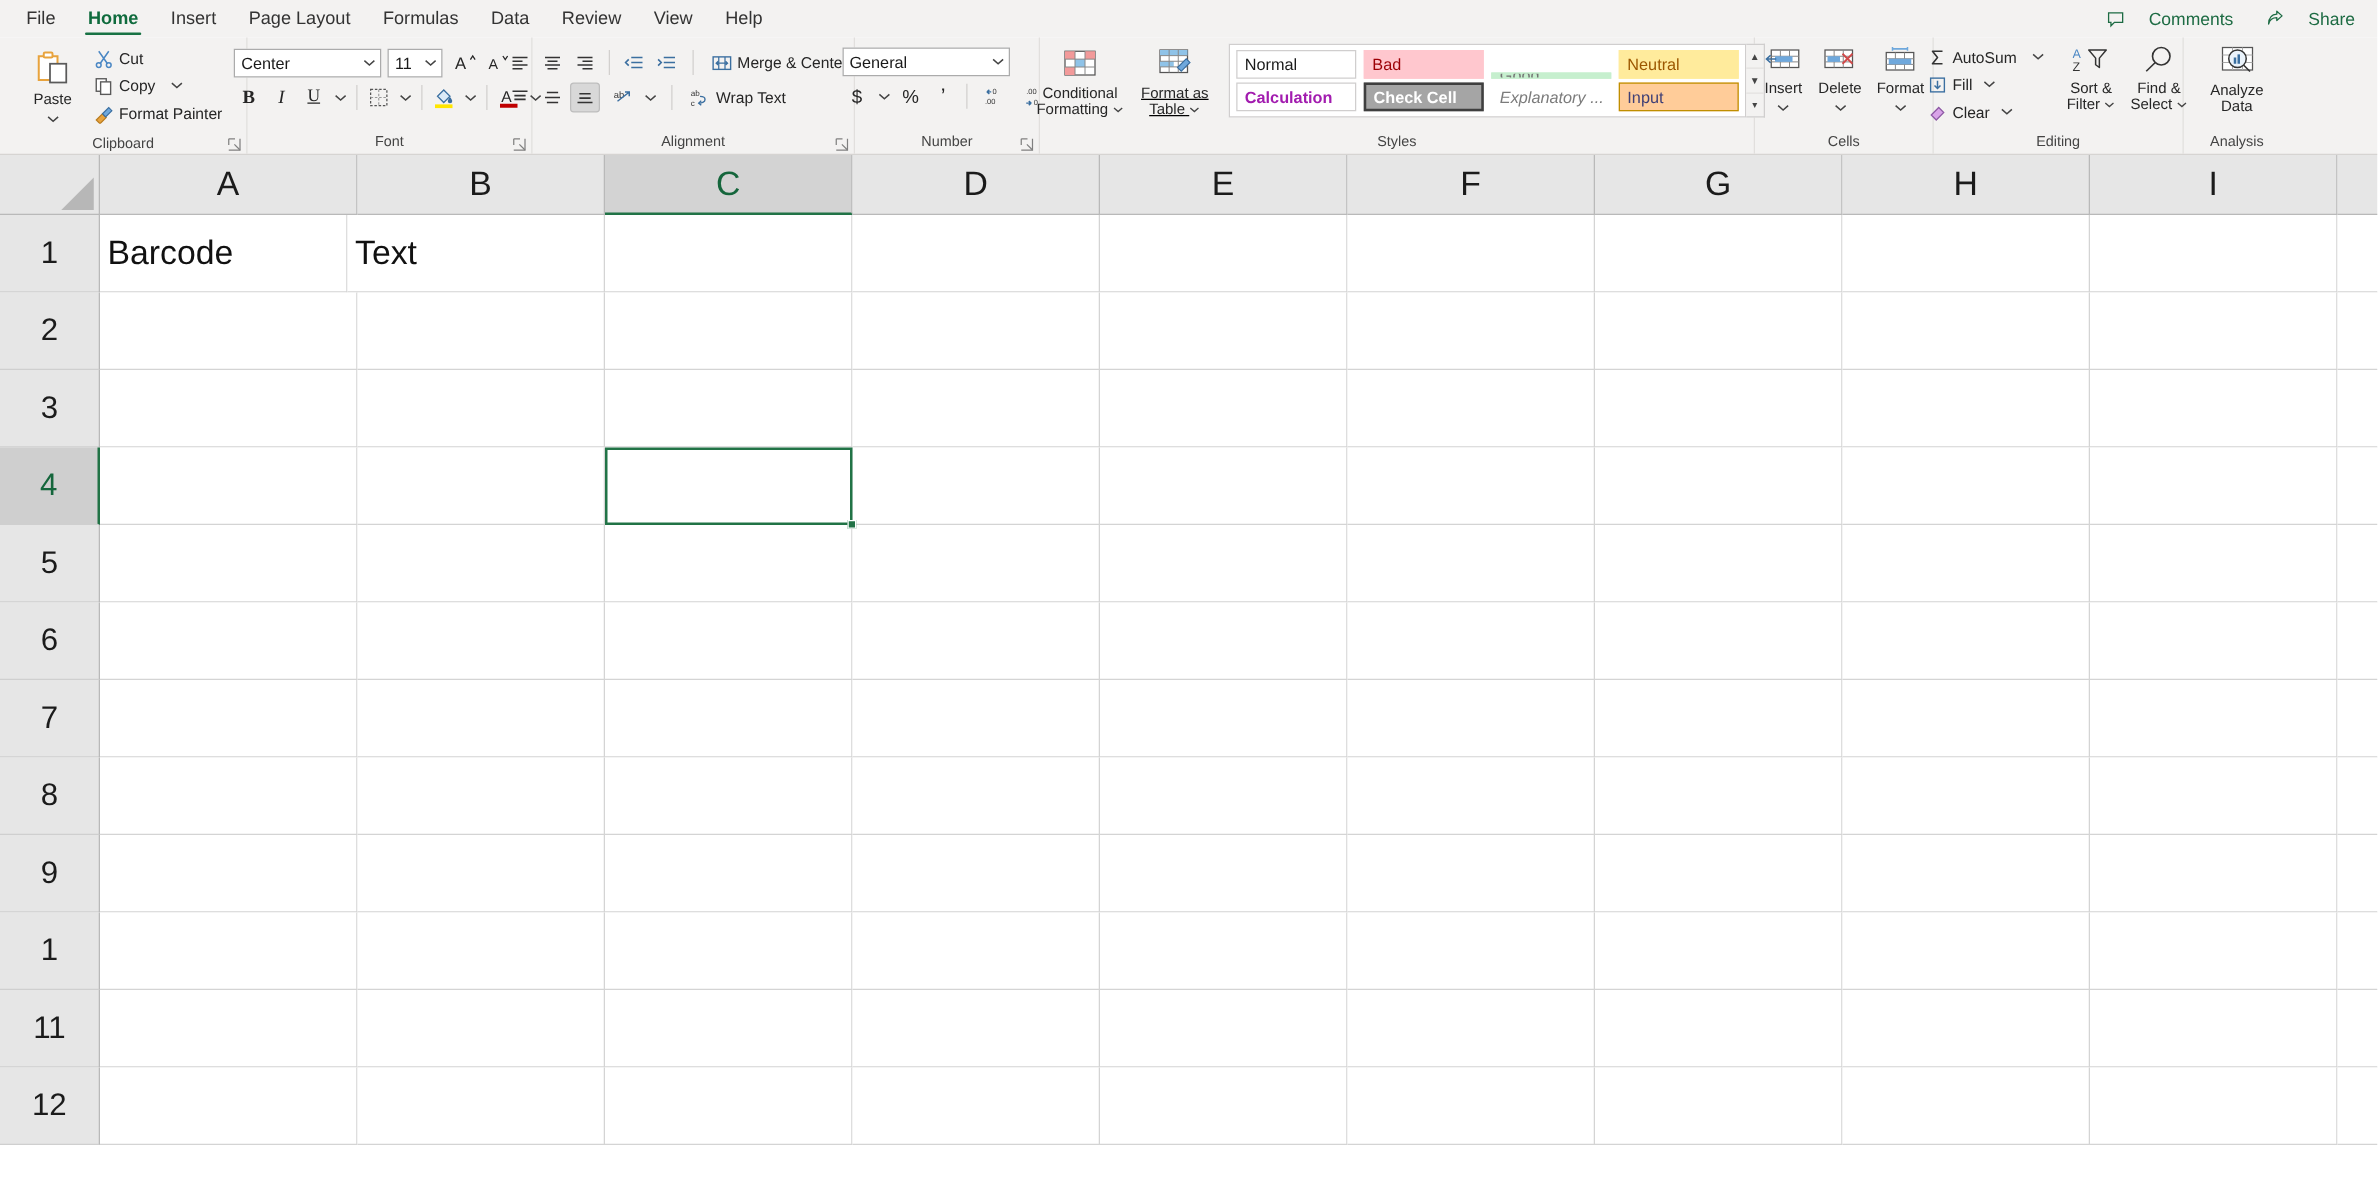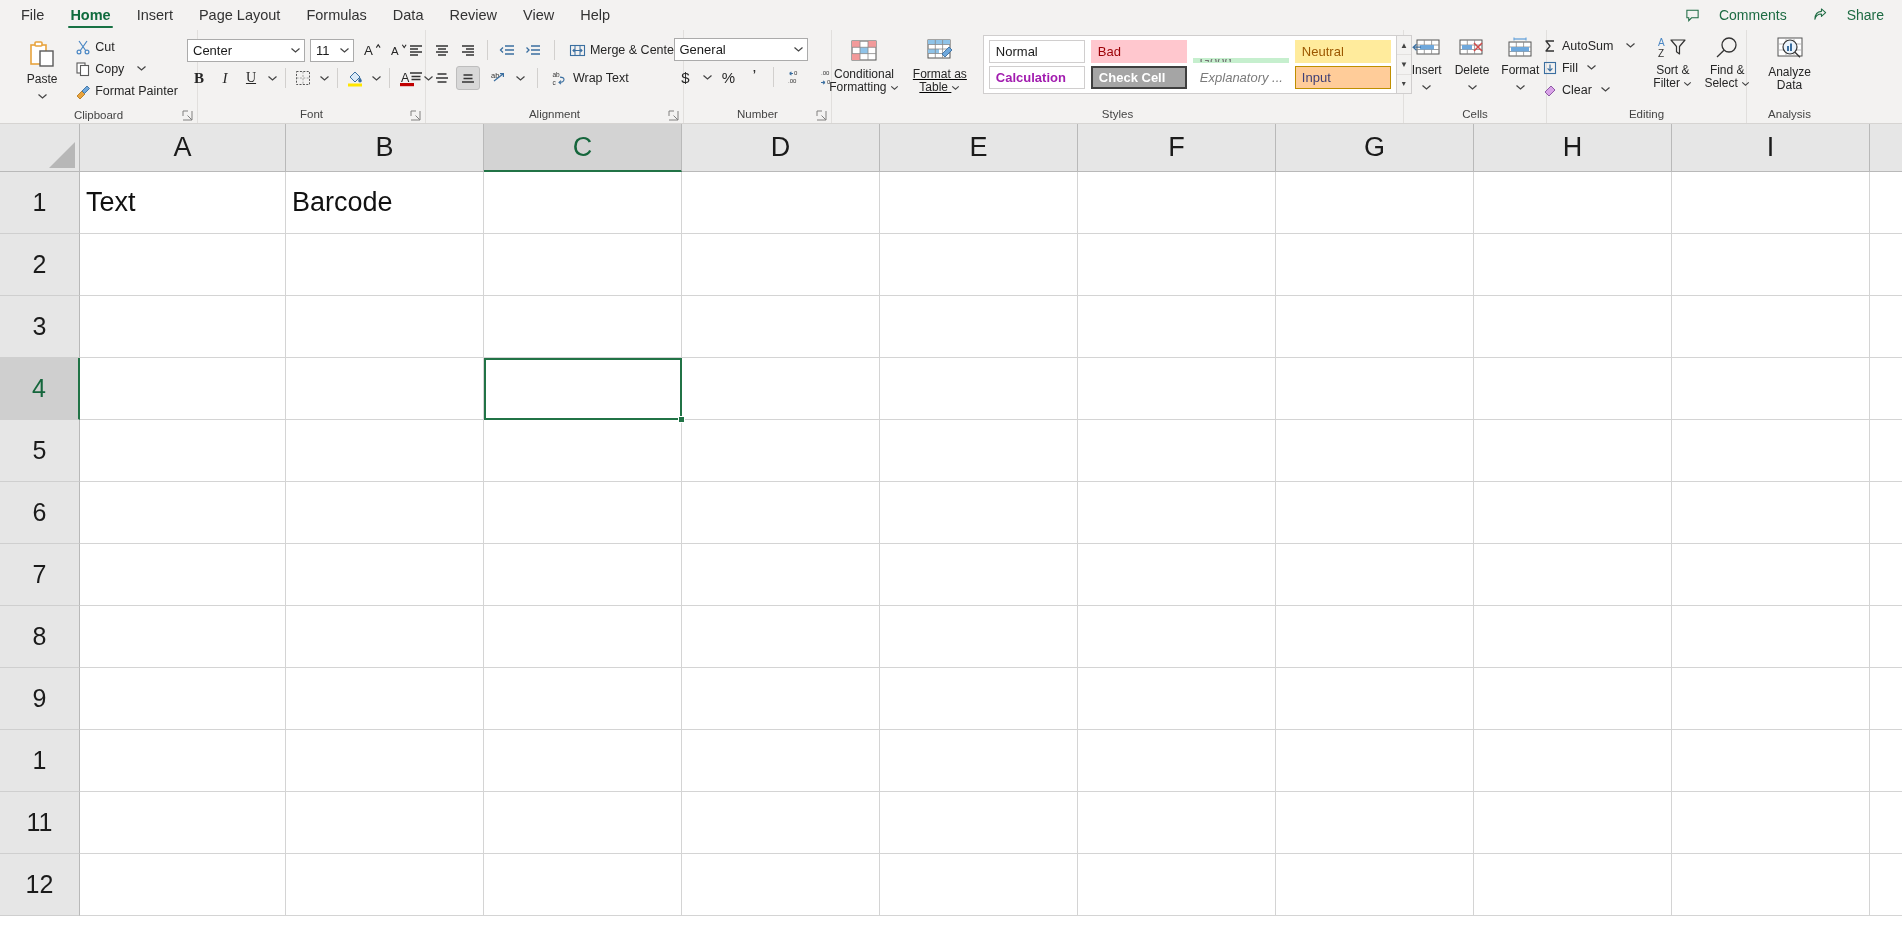--- a/index.html
+++ b/index.html
@@ -866,22 +866,22 @@
         </div>
         <div class="rowhead" style="height: 62px;">
           <span>11</span>
         </div>
         <div class="rowhead" style="height: 62px;">
           <span>12</span>
         </div>
       </div>
     <div class="cells" id="cells-host">
         <div class="gridrow">
+          <div class="cell" style="width: 198px; height: 62px;">Barcode</div>
           <div class="cell" style="width: 206px; height: 62px;">Text</div>
-          <div class="cell" style="width: 198px; height: 62px;">Barcode</div>
           <div class="cell" style="width: 198px; height: 62px;"></div>
           <div class="cell" style="width: 198px; height: 62px;"></div>
           <div class="cell" style="width: 198px; height: 62px;"></div>
           <div class="cell" style="width: 198px; height: 62px;"></div>
           <div class="cell" style="width: 198px; height: 62px;"></div>
           <div class="cell" style="width: 198px; height: 62px;"></div>
           <div class="cell" style="width: 198px; height: 62px;"></div>
           <div class="cell" style="width: 132px; height: 62px;"></div>
         </div>
         <div class="gridrow">

